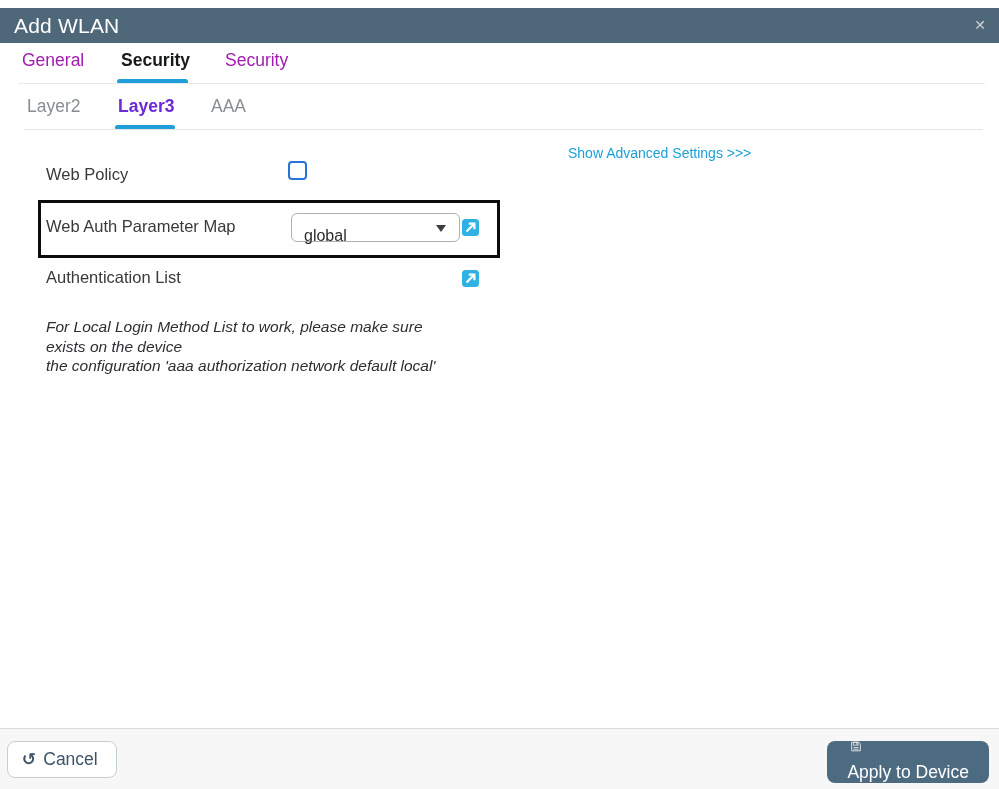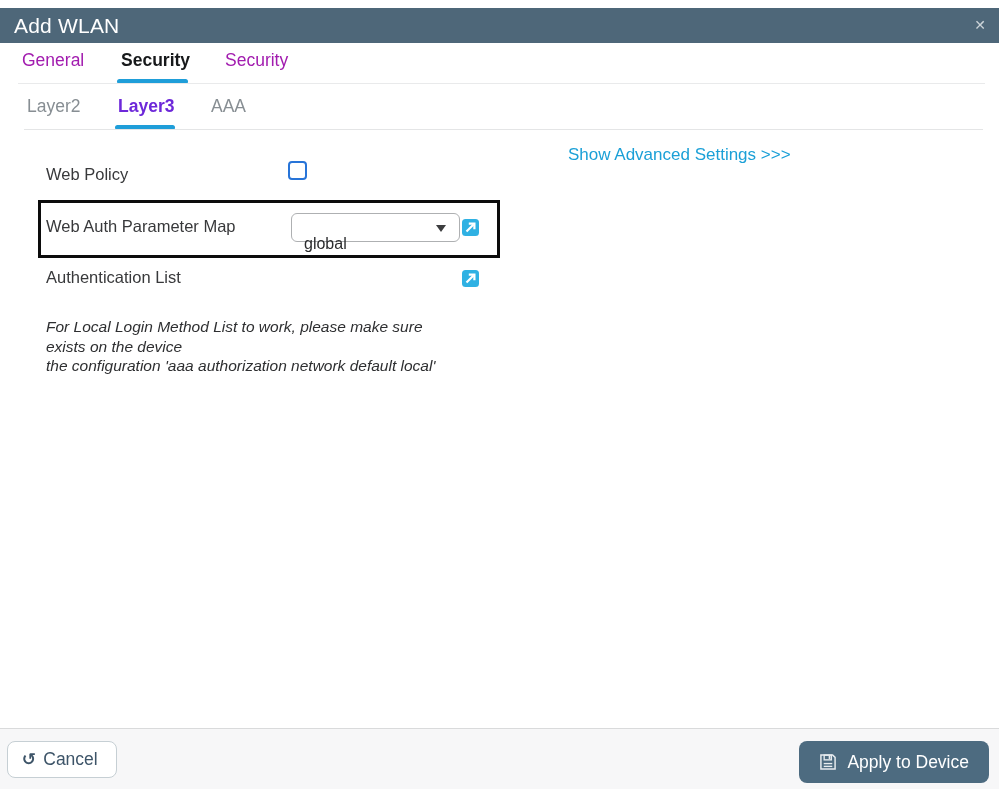--- a/index.html
+++ b/index.html
@@ -15,37 +15,37 @@
   
   .tab{position:absolute;top:50px;font-size:17.5px;color:#a21caf;cursor:pointer;}
   .tab.active{color:#17191b;font-weight:600;}
   .tab-underline{position:absolute;left:117px;top:79px;width:71px;height:4.5px;background:#1f9ed9;border-radius:2.5px;}
   .tab-rule{position:absolute;left:18px;top:82.5px;width:967px;height:1px;background:#e9eaeb;}
   .subtab{position:absolute;top:96px;font-size:17.5px;color:#878e93;cursor:pointer;}
   .subtab.active{color:#6d28d9;font-weight:700;}
   .subtab-underline{position:absolute;left:115px;top:125px;width:60px;height:4.5px;background:#1f9ed9;border-radius:2.5px;}
   .subtab-rule{position:absolute;left:24px;top:129px;width:959px;height:1px;background:#e4e5e6;}
   
-  .adv-link{position:absolute;left:568px;top:145px;font-size:17px;color:#1ba0d7;cursor:pointer;}
+  .adv-link{position:absolute;left:568px;top:145px;font-size:14px;color:#1ba0d7;cursor:pointer;}
   
   .field-label{position:absolute;left:46px;font-size:16.5px;color:#38393b;}
   .checkbox{position:absolute;left:288px;top:161px;width:15px;height:15px;border:2.5px solid #2774d8;border-radius:4px;background:#fff;cursor:pointer;}
   .hl-box{position:absolute;left:38px;top:200px;width:456px;height:52px;border:3px solid #0c0c0c;}
   .dropdown{position:absolute;left:291px;width:167px;height:27px;border:1px solid #aeb0b2;border-radius:6px;background:#fff;cursor:pointer;}
-  .dd-value{position:absolute;left:12px;top:16px;line-height:28px;font-size:16px;color:#2b2c2e;white-space:nowrap;}
+  .dd-value{position:absolute;left:12px;top:8px;line-height:28px;font-size:16px;color:#2b2c2e;white-space:nowrap;}
   .dd-arrow{position:absolute;right:13px;top:11px;width:0;height:0;border-left:5.5px solid transparent;border-right:5.5px solid transparent;border-top:7px solid #3c3d3f;}
   .cfg-icon{position:absolute;left:462px;width:17px;height:17px;background:#2fb1e3;border-radius:3.5px;cursor:pointer;}
   .cfg-icon svg{position:absolute;left:2px;top:2px;}
   .note{position:absolute;left:46px;top:317px;width:420px;font-size:15.5px;font-style:italic;color:#2e2f31;line-height:19.5px;}
   
   .footer{position:absolute;left:0;top:728px;width:999px;height:61px;background:#f7f7f8;border-top:1px solid #d9dadb;box-sizing:border-box;}
   .btn-cancel{position:absolute;left:7px;top:12px;height:37px;padding:0 18px 0 14px;background:#ffffff;border:1px solid #c6cfd4;border-radius:8px;display:flex;align-items:center;gap:7px;cursor:pointer;box-sizing:border-box;}
   .btn-cancel .undo{font-family:"DejaVu Sans",sans-serif;color:#3d5468;font-size:17px;font-weight:700;line-height:1;}
   .btn-cancel .lbl{color:#3d5468;font-size:17.5px;}
-  .btn-apply{position:absolute;right:10px;top:12px;height:42px;padding:0 20px;background:#4d6b80;border:none;border-radius:8px;display:flex;align-items:center;gap:10px;cursor:pointer;box-sizing:border-box;}
+  .btn-apply{position:absolute;right:10px;top:12px;height:42px;padding:0 20px;background:#4d6b80;border:none;border-radius:8px;display:flex;gap:10px;cursor:pointer;box-sizing:border-box;flex-direction:column;}
   .btn-apply .lbl{color:#ffffff;font-size:17.5px;}
 </style>
 </head>
 <body>
 
 <div class="dialog">
 
   <div class="hdr">
     <div class="hdr-title">Add WLAN</div>
     <div class="hdr-close">✕</div>

